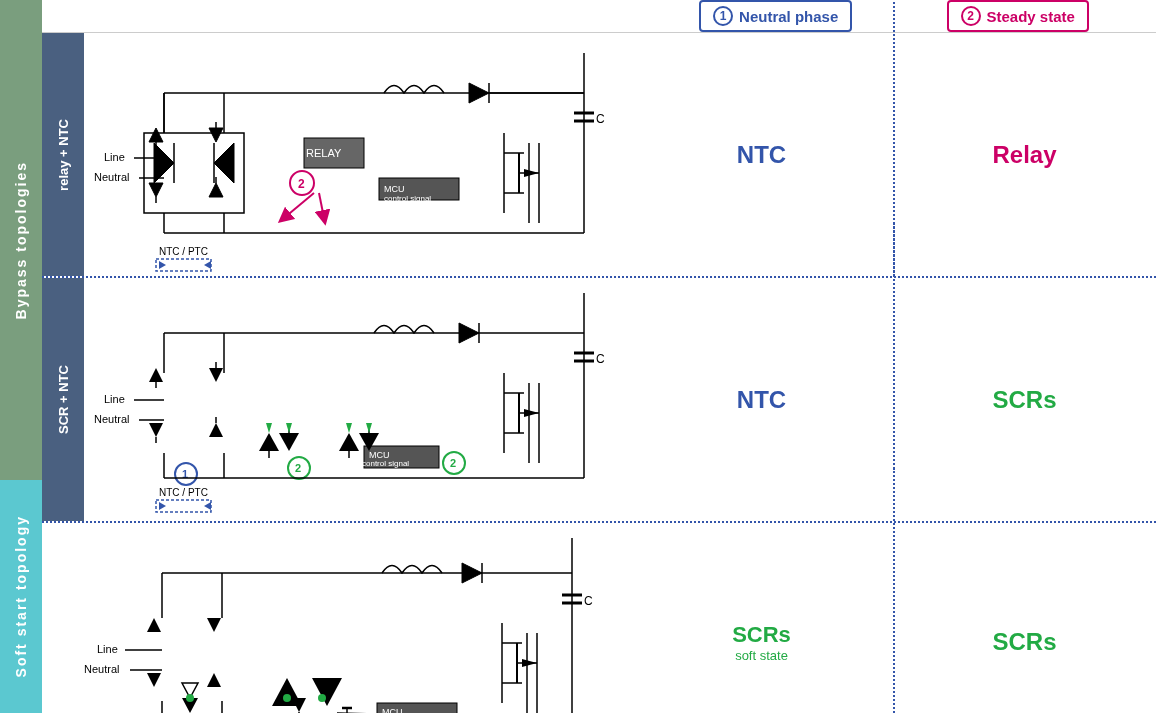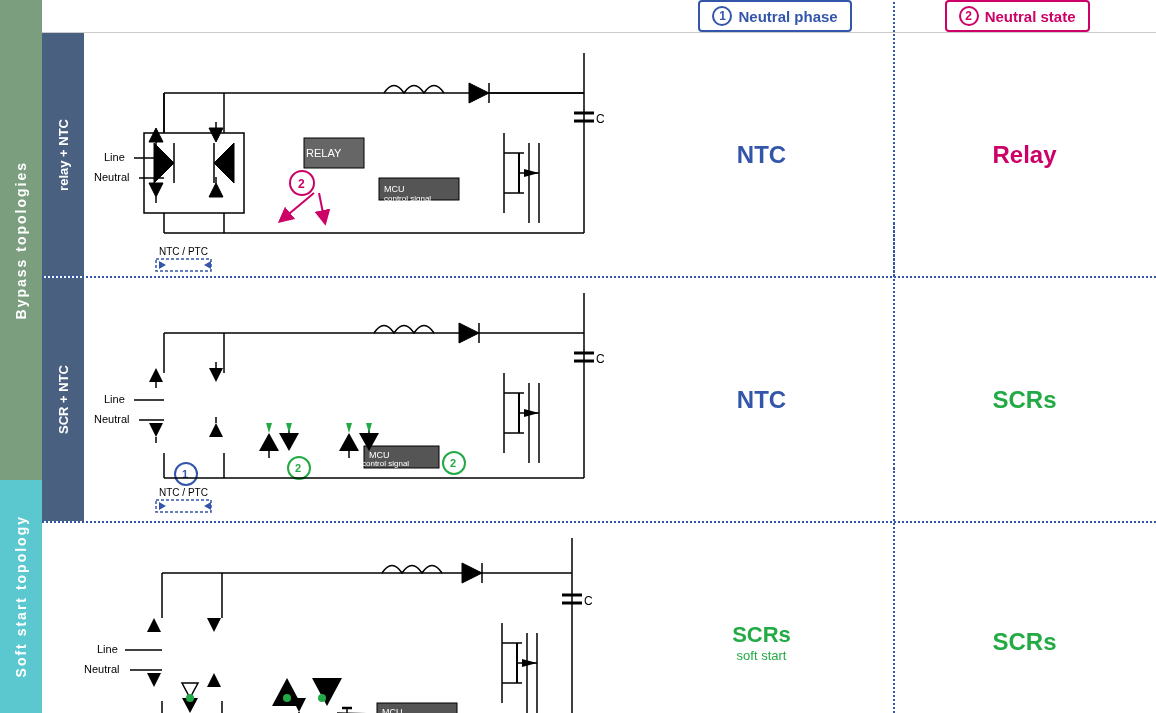--- a/index.html
+++ b/index.html
@@ -249,21 +249,21 @@
 
     <div class="top-header">
       <div class="top-header-left"></div>
       <div class="top-header-right">
         <div class="phase-badge-inrush">
           <span class="circle-num">1</span>
           <span>Neutral phase</span>
         </div>
         <div class="phase-badge-steady">
           <span class="circle-num">2</span>
-          <span>Neutral state</span>
+          <span>Steady state</span>
         </div>
       </div>
     </div>
 
     <div class="topology-rows">
 
       <div class="t-row t-row-1">
         <div class="t-sub-label">
           <div class="t-sub-label-inner bg-dark">
             <span>relay + NTC</span>
@@ -571,21 +571,21 @@
             <polygon points="480,136 495,140 480,144" fill="black"></polygon>
             <line x1="495" y1="110" x2="495" y2="140" stroke="black" stroke-width="1.5"></line>
             <line x1="495" y1="140" x2="495" y2="190" stroke="black" stroke-width="1.5"></line>
 
             <line x1="120" y1="205" x2="530" y2="205" stroke="black" stroke-width="1.5"></line>
           </svg>
         </div>
         <div class="t-right">
           <div class="t-right-half" style="flex-direction:column;">
             <span class="label-scrs-soft" style="font-size:22px; color:#22aa44; font-weight:bold;">SCRs</span>
-            <span class="label-sub">soft start</span>
+            <span class="label-sub">soft state</span>
           </div>
           <div style="position:absolute; left:50%; top:-55px; bottom:0; border-left:2px dotted #3355aa;"></div>
           <div class="t-right-half">
             <span class="label-scrs">SCRs</span>
           </div>
         </div>
       </div>
 
     </div>
   </div>

